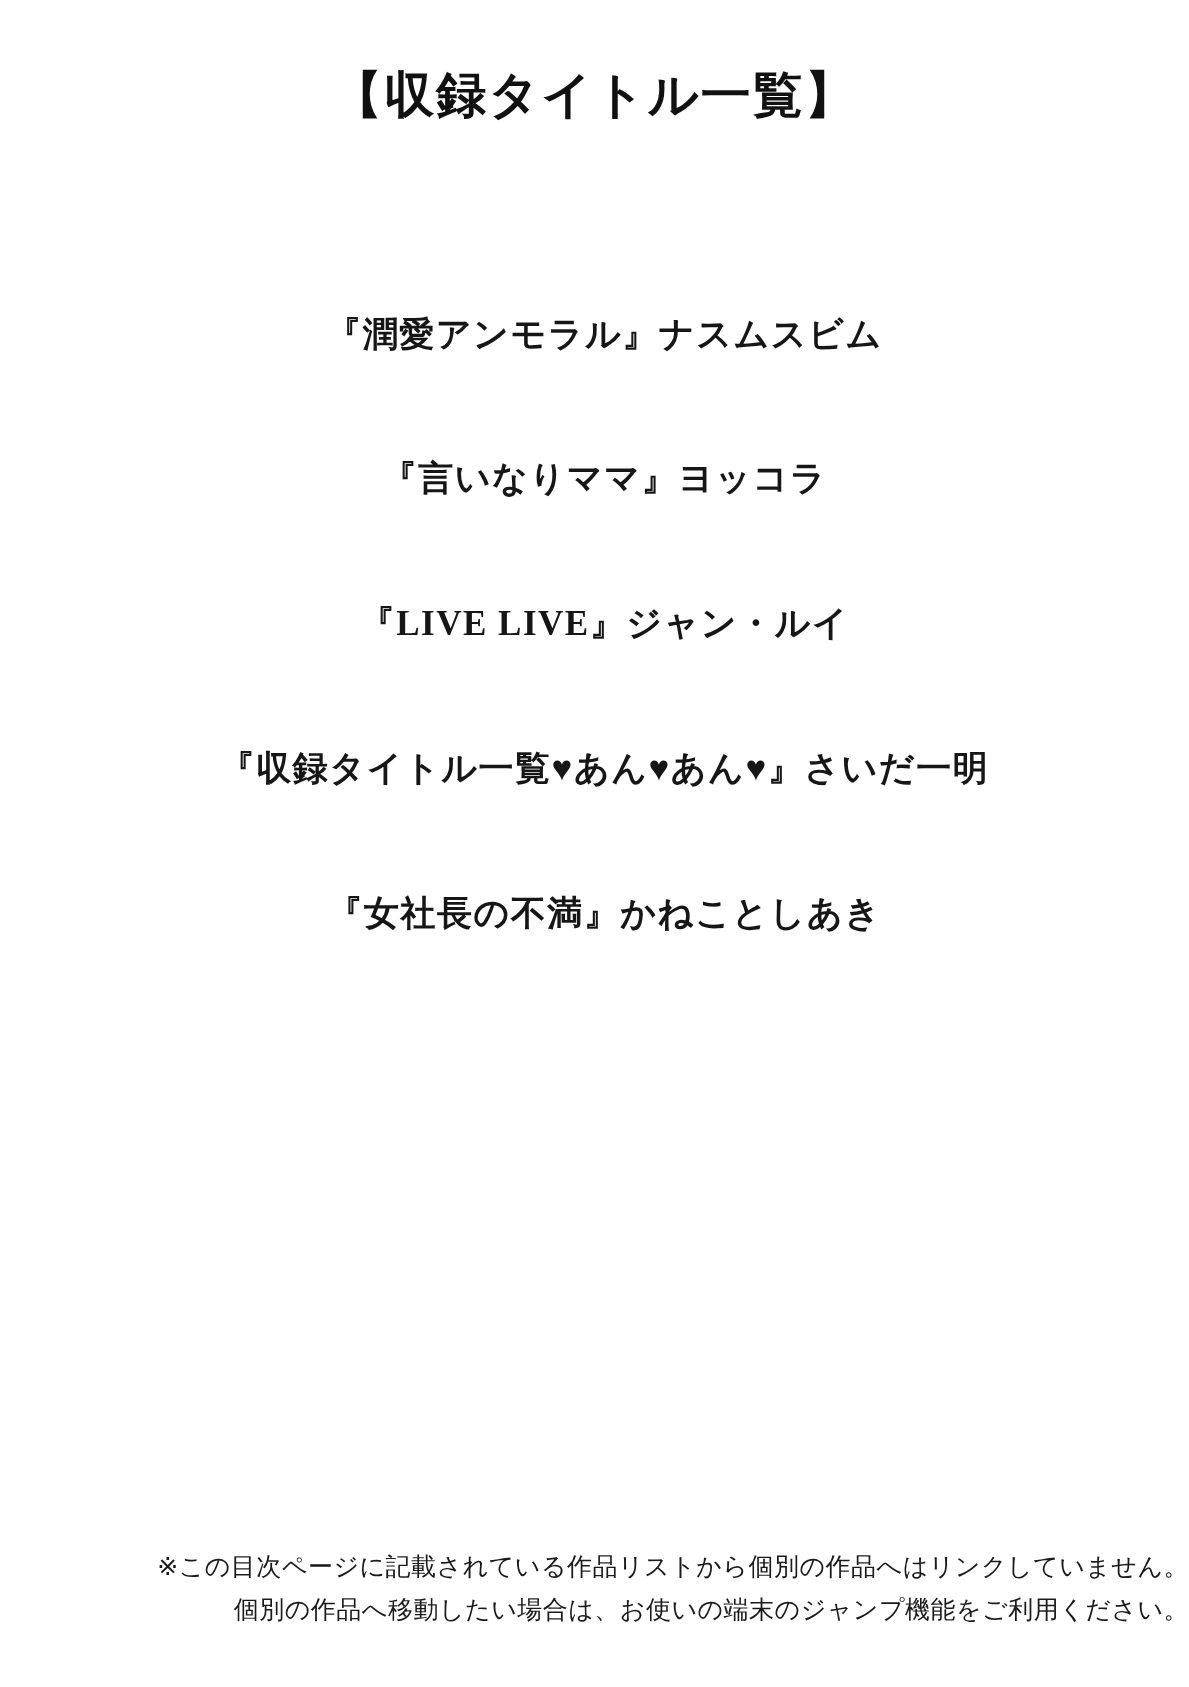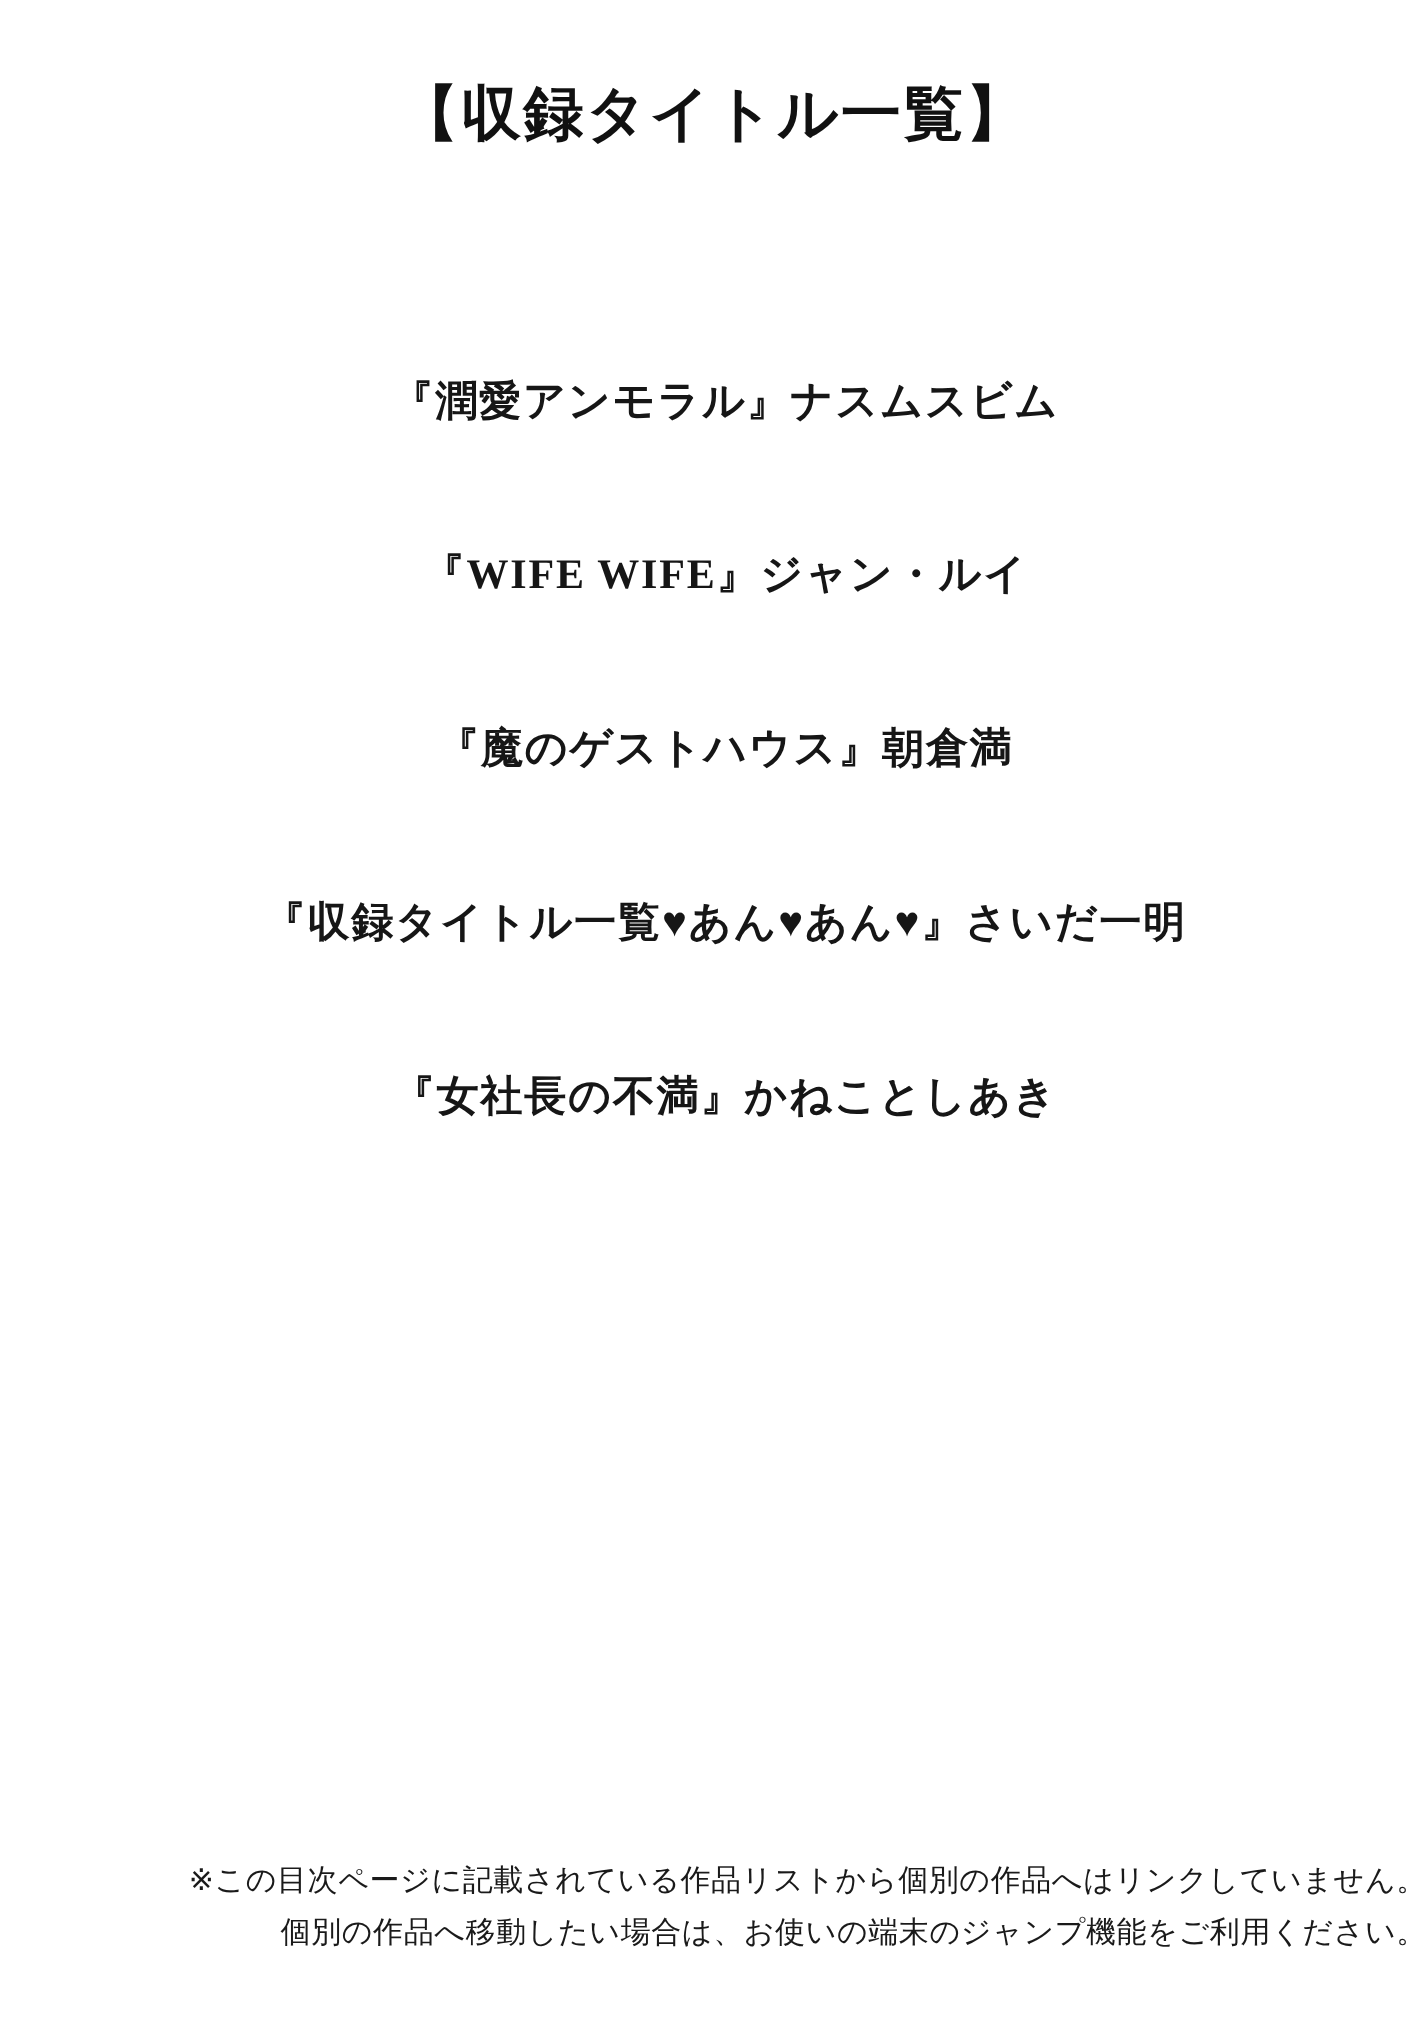--- a/index.html
+++ b/index.html
@@ -69,22 +69,22 @@
 </style>
 </head>
 <body>
 
 <div class="page">
 
   <h1 class="title">【収録タイトル一覧】</h1>
 
   <div class="toc-list">
     <div class="toc-entry">『潤愛アンモラル』ナスムスビム</div>
-    <div class="toc-entry">『WIFE WIFE』ジャン・ルイ</div>
-    <div class="toc-entry">『魔のゲストハウス』朝倉満</div>
+    <div class="toc-entry">『言いなりママ』ヨッコラ</div>
+    <div class="toc-entry">『LIVE LIVE』ジャン・ルイ</div>
     <div class="toc-entry">『収録タイトル一覧♥あん♥あん♥』さいだ一明</div>
     <div class="toc-entry">『女社長の不満』かねことしあき</div>
   </div>
 
   <div class="footer">
     <div class="footer-line">※この目次ページに記載されている作品リストから個別の作品へはリンクしていません。</div>
     <div class="footer-line">個別の作品へ移動したい場合は、お使いの端末のジャンプ機能をご利用ください。</div>
   </div>
 
 </div>

